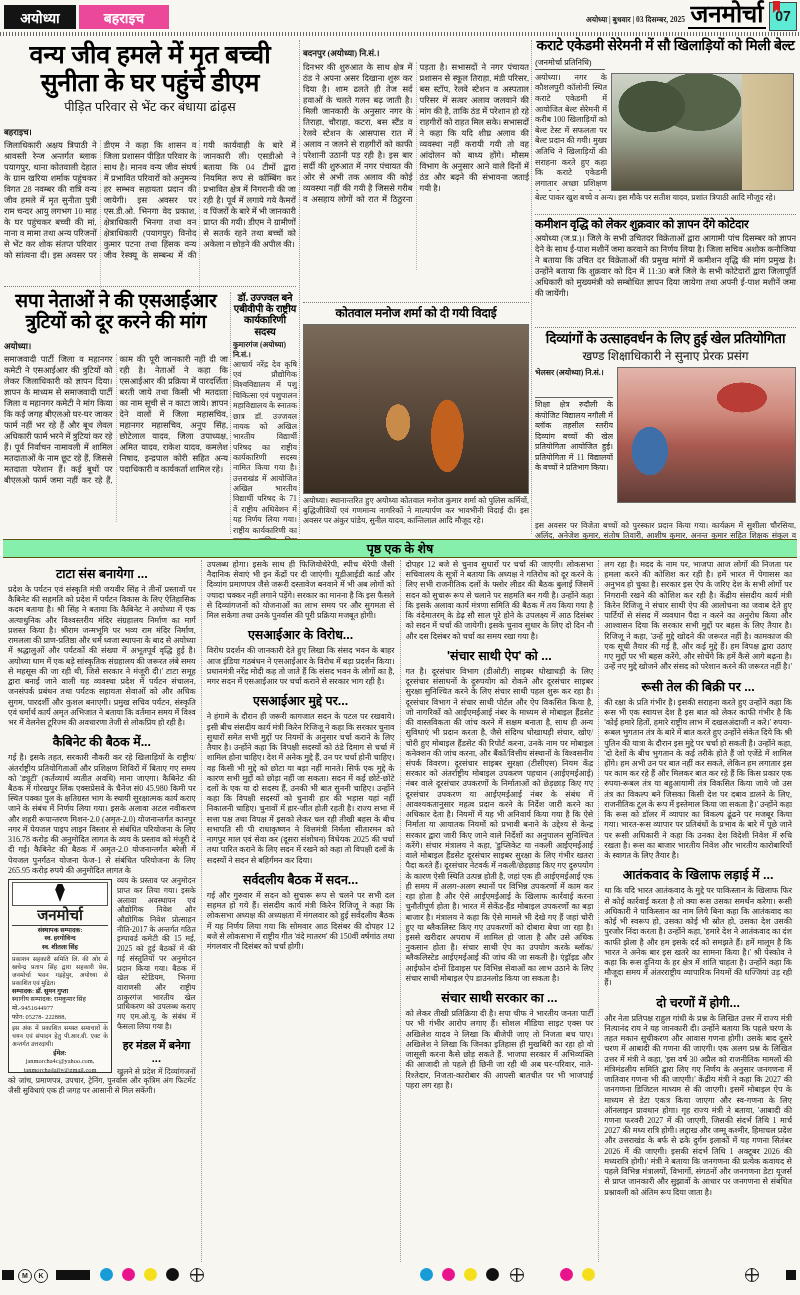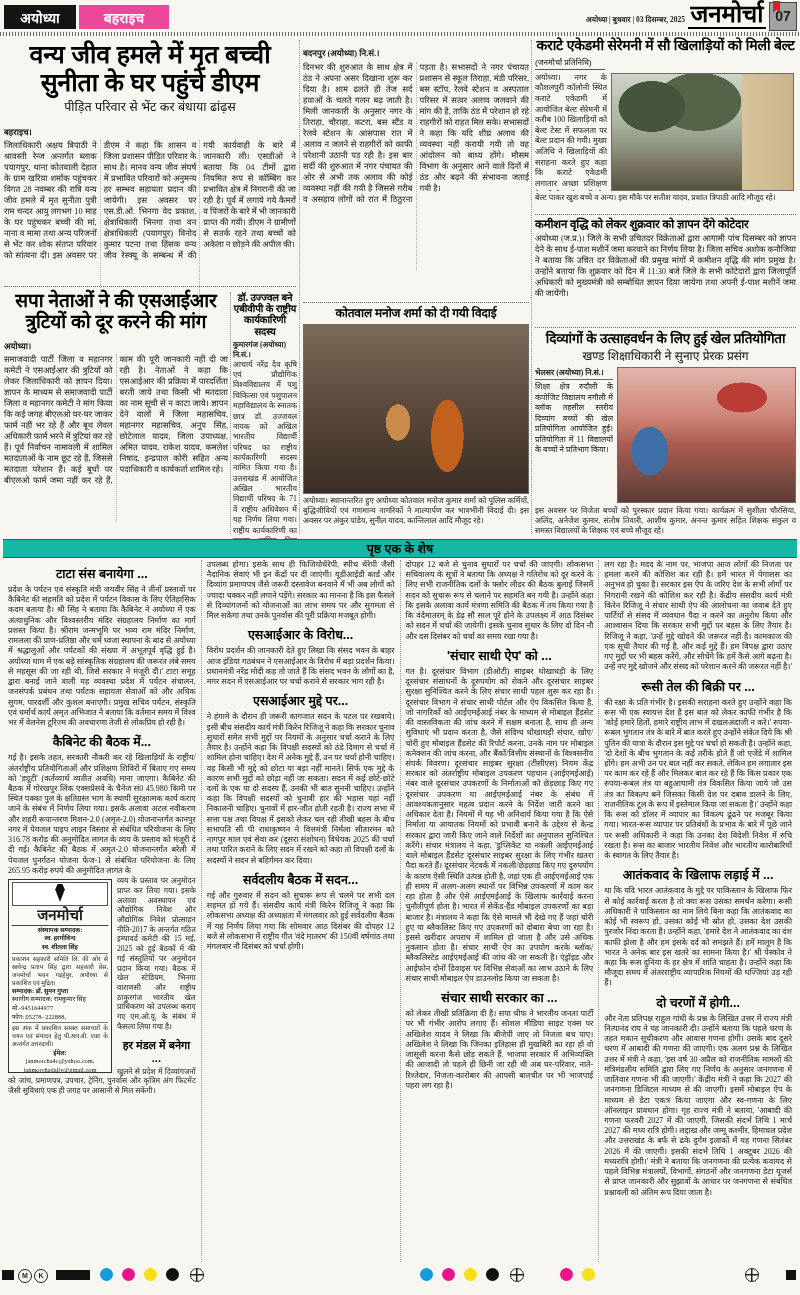--- a/index.html
+++ b/index.html
@@ -24,21 +24,21 @@
      linear-gradient(90deg, transparent 72%, #d6c49c 72%, #c9b68c 100%),
      linear-gradient(180deg,#cfd3c8 0%,#aab3a0 42%,#8d9480 62%,#7a7563 78%,#55523f 100%)}
   .ph-kotwal{background:
      radial-gradient(26px 58px at 64% 66%, #c2601e 62%, transparent 63%),
      radial-gradient(20px 30px at 42% 58%, #c98b4a 60%, transparent 61%),
      linear-gradient(180deg,#7a6a58 0%,#5d4c3e 45%,#3a2d23 100%)}
   .ph-divyang{background:
      radial-gradient(40px 24px at 70% 22%, #b93c37 62%, transparent 63%),
      radial-gradient(30px 40px at 18% 62%, #3f6fa8 60%, transparent 61%),
      linear-gradient(180deg,#e2b5ab 0%,#cd8578 36%,#a95a50 58%,#7c4b43 82%,#5e3b34 100%)}
-  .banner{background:#14b8a6;border-top:1px solid #5d5410;border-bottom:1px solid #5d5410;
+  .banner{background:#86efac;border-top:1px solid #5d5410;border-bottom:1px solid #5d5410;
           display:flex;align-items:center;justify-content:center}
   .banner .t{font-family:"Liberation Sans","DejaVu Sans",sans-serif;font-weight:bold;font-size:12.5px;color:#000}
   .bottom{display:flex}
   .ccol{flex:1 1 0;height:702px;overflow:hidden;padding:0 5px}
   .ccol+.ccol{border-left:1px dotted #999}
   .chead{font-family:"Liberation Sans","DejaVu Sans",sans-serif;font-weight:bold;text-align:center;
          font-size:12.5px;margin:5px 0 3px;color:#000}
   .cbd{font-size:8px;line-height:1.28;text-align:justify;color:#222}
   .imprint{float:left;width:96px;border:1px solid #333;background:#fbfaf5;padding:2px 3px;margin:3px 5px 2px 0;height:188px;overflow:hidden}
   .imp-top{height:22px;border:1px solid #555;position:relative;margin-bottom:1px;background:#fff}
@@ -48,21 +48,21 @@
              text-align:center;border-bottom:1px solid #444;line-height:1.1;padding-bottom:1px}
   .imp-line{font-size:6.4px;line-height:1.35;text-align:center}
   .imp-line.b{font-weight:bold}
   .imp-block{font-size:6.2px;line-height:1.3;text-align:justify;border-top:1px solid #777;margin-top:1px;padding-top:1px}
   .dot{width:13px;height:13px;border-radius:50%;position:absolute;top:0}
   .reg{width:12px;height:12px;border-radius:50%;border:1.5px solid #222;position:absolute;top:0;
        background:linear-gradient(#222,#222) center/1.5px 100% no-repeat,
                   linear-gradient(#222,#222) center/100% 1.5px no-repeat}
   .mk{width:12px;height:12px;border-radius:50%;border:1px solid #222;position:absolute;top:1px;
       font-family:"Liberation Sans",sans-serif;font-size:7px;font-weight:bold;text-align:center;line-height:12px}
-  .pagebox{border:1px solid #444;background:#a3a3a3;text-align:center;
+  .pagebox{border:1px solid #444;background:#5eead4;text-align:center;
            font-family:"Liberation Sans",sans-serif;font-weight:bold}
   .ribbon{position:absolute;left:3px;top:-2px;width:7px;height:12px;background:#d81f26;
           clip-path:polygon(0 0,100% 0,100% 100%,50% 70%,0 100%)}
 </style>
 </head>
 <body>
 
 <div class="page">
 
   <div class="abs" style="left:4px;top:5px;width:72px;height:24px;background:#141414;color:#fff;
@@ -138,21 +138,21 @@
     <div class="hl" style="font-size:12px">कोतवाल मनोज शर्मा को दी गयी विदाई</div>
     <div class="photo ph-kotwal" style="width:224px;height:168px;margin-top:4px"></div>
     <div class="cap" style="margin-top:2px">अयोध्या। स्थानान्तरित हुए अयोध्या कोतवाल मनोज कुमार शर्मा को पुलिस कर्मियों, बुद्धिजीवियों एवं गणमान्य नागरिकों ने माल्यार्पण कर भावभीनी विदाई दी। इस अवसर पर अंकुर पांडेय, सुनील यादव, कान्तिलाल आदि मौजूद रहे।</div>
   </div>
 
   <div class="abs" style="left:535px;top:331px;width:261px">
     <div class="hl" style="font-size:13.5px">दिव्यांगों के उत्साहवर्धन के लिए हुई खेल प्रतियोगिता</div>
     <div class="sub" style="font-size:12px;padding:1px 0">खण्ड शिक्षाधिकारी ने सुनाए प्रेरक प्रसंग</div>
     <div style="display:flex;gap:4px;margin-top:2px">
       <div style="width:78px">
-        <div class="by" style="font-size:7.8px;border-bottom:1px solid #666;padding-bottom:2px">भेलसर (अयोध्या) नि.सं.।</div>
+        <div class="by" style="font-size:7.8px;border-bottom:1px solid #666;padding-bottom:20px">भेलसर (अयोध्या) नि.सं.।</div>
         <div class="bd" style="font-size:7.9px;height:118px;overflow:hidden;margin-top:2px">शिक्षा क्षेत्र रुदौली के कंपोजिट विद्यालय नगौली में ब्लॉक तहसील स्तरीय दिव्यांग बच्चों की खेल प्रतियोगिता आयोजित हुई। प्रतियोगिता में 11 विद्यालयों के बच्चों ने प्रतिभाग किया।</div>
       </div>
       <div class="photo ph-divyang" style="width:177px;height:134px"></div>
     </div>
     <div class="cap" style="margin-top:3px">इस अवसर पर विजेता बच्चों को पुरस्कार प्रदान किया गया। कार्यक्रम में सुशीला चौरसिया, अलिंद, अनेजेश कुमार, संतोष तिवारी, आशीष कुमार, अनन्त कुमार सहित शिक्षक संकुल व समस्त विद्यालयों के शिक्षक एवं बच्चे मौजूद रहे।</div>
   </div>
 
   <div class="abs banner" style="left:3px;top:539px;width:794px;height:17px">
     <span class="t">पृष्ठ एक के शेष</span>
   </div>

